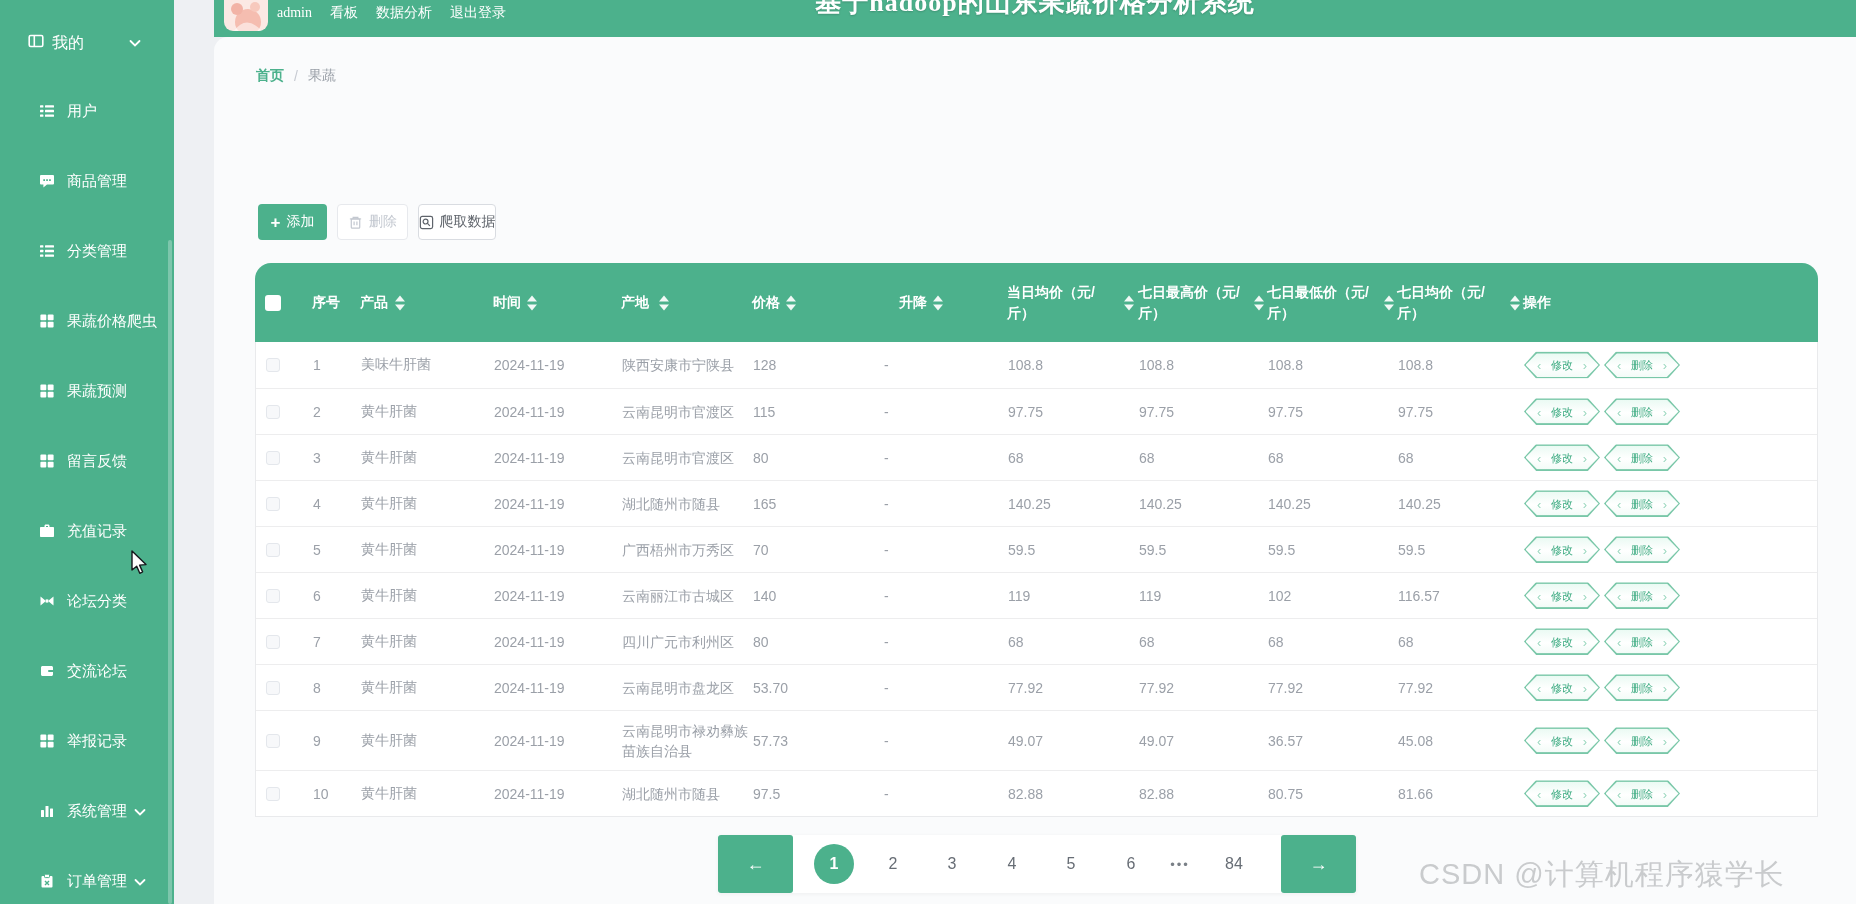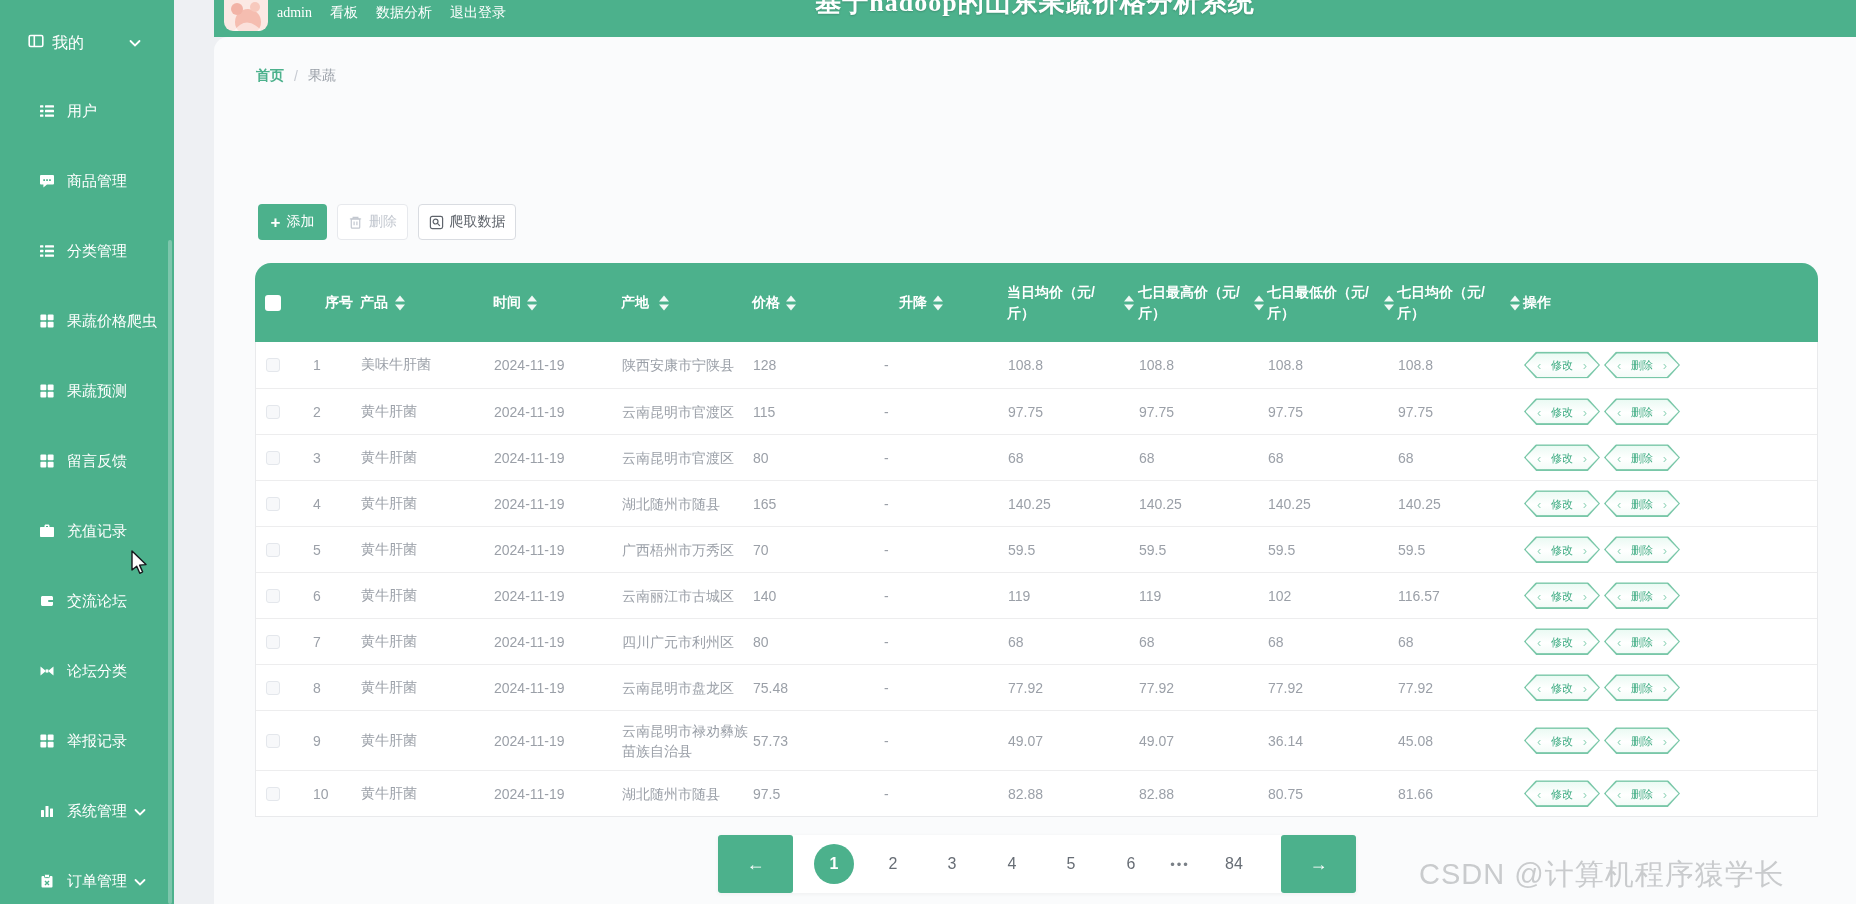--- a/index.html
+++ b/index.html
@@ -45,21 +45,21 @@
   .bc-sep { color:#c6cad1; }
   .bc-cur { color:#9aa0a8; }
 
   .toolbar { position:absolute; left:44px; top:167px; height:36px; display:flex; gap:10px; }
   .btn { height:36px; border-radius:4px; font-size:14px; display:inline-flex;
     align-items:center; justify-content:center; gap:6px; cursor:pointer;
     padding:0 14px; white-space:nowrap; border:1px solid transparent; }
   .btn-add { background:#4cb18c; color:#fff; width:69px; padding:0; }
   .btn-add .plus { font-size:17px; font-weight:bold; line-height:1; }
   .btn-disabled { background:#fff; border-color:#e7e9ed; color:#c3c8d0; cursor:not-allowed; width:71px; padding:0; }
-  .btn-plain { background:#fff; border-color:#d9dce1; color:#5f646b; width:98px; padding:0; }
+  .btn-plain { background:#fff; border-color:#d9dce1; color:#5f646b; width:78px; padding:0; }
 
   
   .table { position:absolute; left:41px; top:226px; width:1563px; }
   .thead { position:relative; height:79px; background:#4cb18c; border-radius:16px 16px 0 0; }
   .th { position:absolute; top:50%; transform:translateY(-50%); color:#fff;
     font-size:14px; font-weight:bold; white-space:nowrap; }
   .th.two { white-space:pre-line; width:112px; line-height:21px; }
   .sorter { position:absolute; top:50%; transform:translateY(-50%); display:flex;
     flex-direction:column; gap:3px; cursor:pointer; }
   .sorter .up { width:0; height:0; border-left:5px solid transparent;
@@ -178,31 +178,31 @@
           </svg></span>
         <span class="lbl">留言反馈</span>
       </div>
       <div class="side-item">
         <span class="icon"><svg width="16" height="16" viewBox="0 0 16 16">
             <path fill="#fff" d="M5.5 4V2.8c0-.7.6-1.3 1.3-1.3h2.4c.7 0 1.3.6 1.3 1.3V4h3.5c.6 0 1 .4 1 1v8c0 .6-.4 1-1 1H2c-.6 0-1-.4-1-1V5c0-.6.4-1 1-1h3.5zM7 4h2V3H7v1z"></path>
           </svg></span>
         <span class="lbl">充值记录</span>
       </div>
       <div class="side-item">
+        <span class="icon"><svg width="16" height="16" viewBox="0 0 16 16" fill="#fff">
+            <path d="M1.5 3.5L7 8 1.5 12.5zM14.5 3.5L9 8l5.5 4.5z"></path>
+            <rect x="6.7" y="6.4" width="2.6" height="3.2"></rect>
+          </svg></span>
+        <span class="lbl">论坛分类</span>
+      </div>
+      <div class="side-item">
         <span class="icon"><svg width="16" height="16" viewBox="0 0 16 16">
             <path fill="#fff" d="M2 4.5C2 3.7 2.7 3 3.5 3h9c.8 0 1.5.7 1.5 1.5v7c0 .8-.7 1.5-1.5 1.5h-9C2.7 13 2 12.3 2 11.5v-7zM10 7a1 1 0 1 0 0 2h4V7h-4z"></path>
           </svg></span>
         <span class="lbl">交流论坛</span>
-      </div>
-      <div class="side-item">
-        <span class="icon"><svg width="16" height="16" viewBox="0 0 16 16" fill="#fff">
-            <path d="M1.5 3.5L7 8 1.5 12.5zM14.5 3.5L9 8l5.5 4.5z"></path>
-            <rect x="6.7" y="6.4" width="2.6" height="3.2"></rect>
-          </svg></span>
-        <span class="lbl">论坛分类</span>
       </div>
       <div class="side-item">
         <span class="icon"><svg width="16" height="16" viewBox="0 0 16 16" fill="#fff">
             <rect x="1.4" y="1.4" width="5.9" height="5.9" rx="1"></rect>
             <rect x="8.7" y="1.4" width="5.9" height="5.9" rx="1"></rect>
             <rect x="1.4" y="8.7" width="5.9" height="5.9" rx="1"></rect>
             <rect x="8.7" y="8.7" width="5.9" height="5.9" rx="1"></rect>
           </svg></span>
         <span class="lbl">举报记录</span>
       </div>
@@ -283,21 +283,21 @@
             <path d="M9 9l2.6 2.6"></path>
           </svg>
         </span>
       <span>爬取数据</span>
     </button>
   </div>
 
   <div class="table">
     <div class="thead">
       <span class="hd-check"></span>
-    <span class="th" style="left: 70px;">序号</span>
+    <span class="th" style="left: 57px;">序号</span>
         <span class="th" style="left: 105px;">产品</span>
         <span class="sorter" style="left: 140px;">
           <span class="up"></span>
           <span class="dn"></span>
         </span>
         <span class="th" style="left: 238px;">时间</span>
         <span class="sorter" style="left: 272px;">
           <span class="up"></span>
           <span class="dn"></span>
         </span>
@@ -503,21 +503,21 @@
             <span class="hl">删除</span>
             <span class="hx">›</span>
           </span>
         </div>
         <div class="trow" style="height: 46px;">
           <span class="row-check"></span>
           <span class="td" style="left:57px">8</span>
           <span class="td" style="left:105px">黄牛肝菌</span>
           <span class="td" style="left:238px">2024-11-19</span>
           <span class="td wrap" style="left:366px">云南昆明市盘龙区</span>
-          <span class="td" style="left:497px">75.48</span>
+          <span class="td" style="left:497px">53.70</span>
           <span class="td" style="left:628px">-</span>
           <span class="td" style="left:752px">77.92</span>
           <span class="td" style="left:883px">77.92</span>
           <span class="td" style="left:1012px">77.92</span>
           <span class="td" style="left:1142px">77.92</span>
           <span class="hexbtn" style="left:1268px">
             <span class="hx">‹</span>
             <span class="hl">修改</span>
             <span class="hx">›</span>
           </span>
@@ -530,21 +530,21 @@
         <div class="trow" style="height: 60px;">
           <span class="row-check"></span>
           <span class="td" style="left:57px">9</span>
           <span class="td" style="left:105px">黄牛肝菌</span>
           <span class="td" style="left:238px">2024-11-19</span>
           <span class="td wrap" style="left:366px">云南昆明市禄劝彝族苗族自治县</span>
           <span class="td" style="left:497px">57.73</span>
           <span class="td" style="left:628px">-</span>
           <span class="td" style="left:752px">49.07</span>
           <span class="td" style="left:883px">49.07</span>
-          <span class="td" style="left:1012px">36.14</span>
+          <span class="td" style="left:1012px">36.57</span>
           <span class="td" style="left:1142px">45.08</span>
           <span class="hexbtn" style="left:1268px">
             <span class="hx">‹</span>
             <span class="hl">修改</span>
             <span class="hx">›</span>
           </span>
           <span class="hexbtn" style="left:1348px">
             <span class="hx">‹</span>
             <span class="hl">删除</span>
             <span class="hx">›</span>

